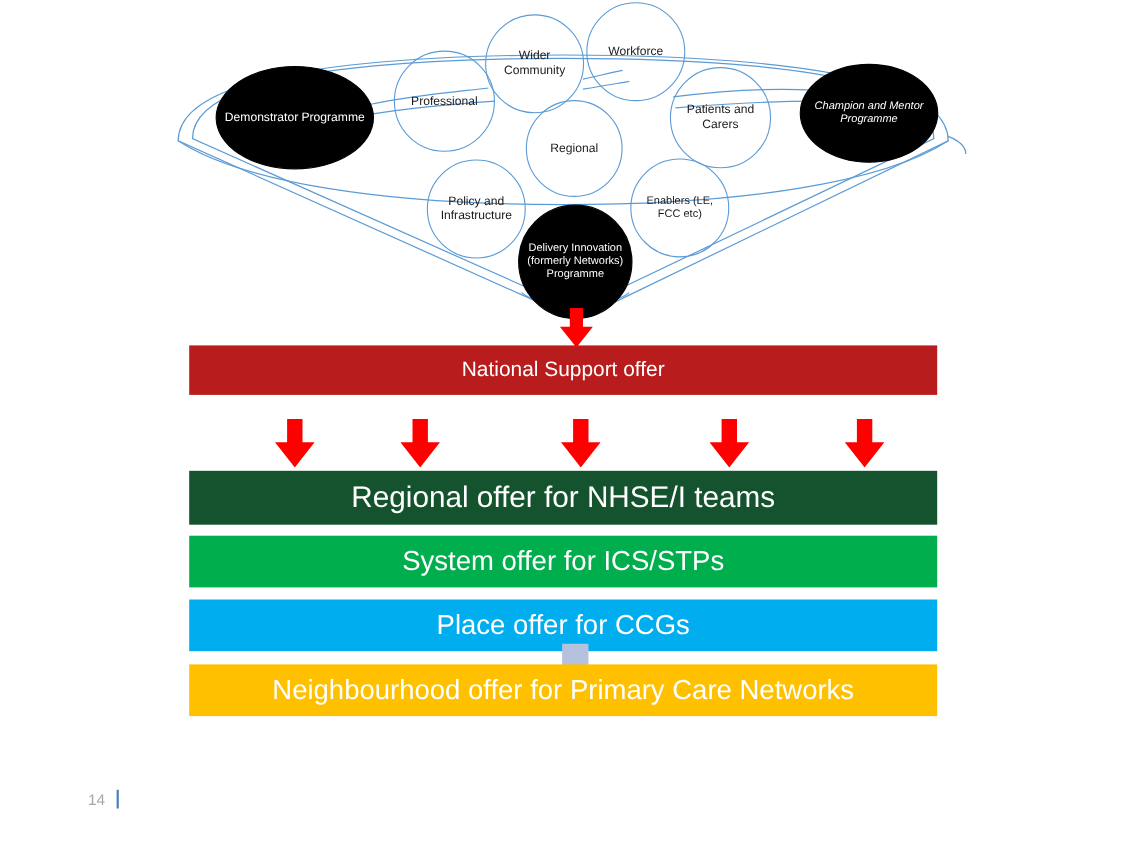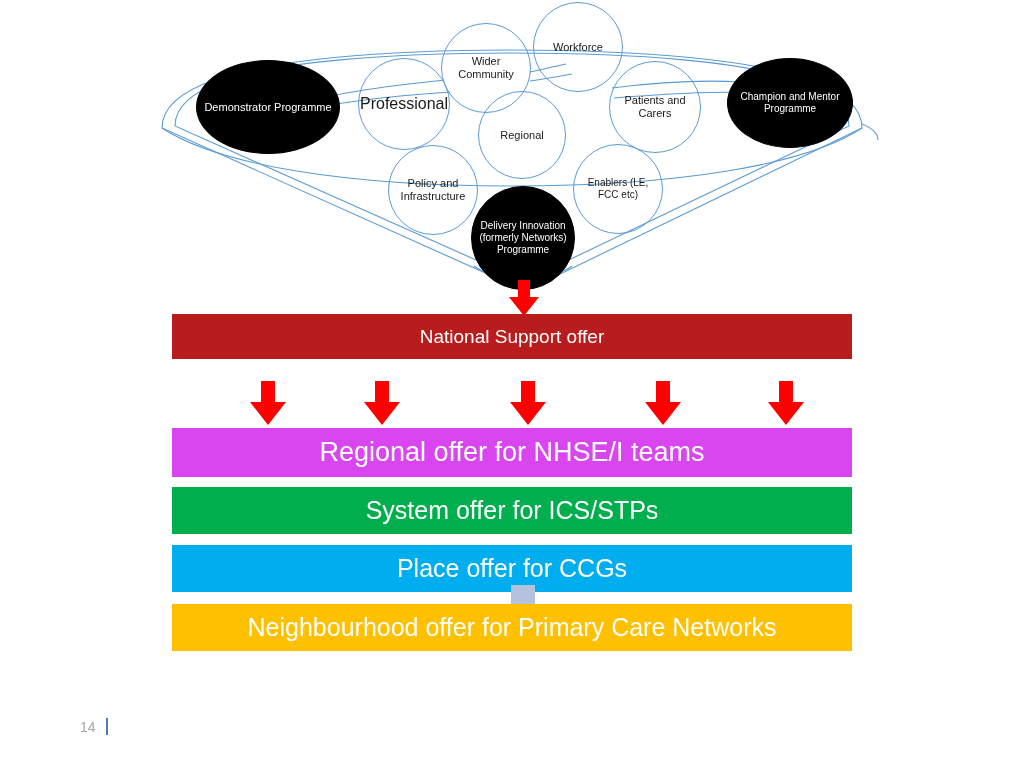--- a/index.html
+++ b/index.html
@@ -76,21 +76,21 @@
     justify-content: center;
     color: #ffffff;
     box-sizing: border-box;
   }
   .bar span {
     display: block;
     white-space: nowrap;
   }
 
   #bar-national { top: 314px; height: 45px;  background: #b91c1c; }
-  #bar-regional { top: 428px; height: 49px;  background: #d946ef; align-items: center; }
+  #bar-regional { top: 428px; height: 49px;  background: #14532d; align-items: center; }
   #bar-system   { top: 487px; height: 47px;  background: #00AE4D; }
   #bar-place    { top: 545px; height: 47px;  background: #00ADEE; }
   #bar-neigh    { top: 604px; height: 47px;  background: #FFC000; }
 
   #bar-national span { font-size: 19px; }
   #bar-regional span { font-size: 27px; }
   #bar-system   span { font-size: 25px; }
   #bar-place    span { font-size: 25px; }
   #bar-neigh    span { font-size: 25px; }
 
@@ -156,36 +156,36 @@
         <path d="M612,88 C660,82 706,80 740,82"></path>
         <path d="M614,98 C662,94 708,92 742,92"></path>
         <path d="M862,124 C872,128 878,134 878,140"></path>
       </g>
     </svg>
 
     <div id="bubble-layer">
         <div class="bubble bubble-filled" style="left: 196px; top: 60px; width: 144px; height: 94px; font-size: 11px;">
           <span>Demonstrator Programme</span>
         </div>
-        <div class="bubble bubble-open" style="left: 358px; top: 58px; width: 92px; height: 92px; font-size: 16px;">
+        <div class="bubble bubble-open" style="left: 358px; top: 46px; width: 92px; height: 92px; font-size: 11px;">
           <span>Professional</span>
         </div>
-        <div class="bubble bubble-open" style="left: 441px; top: 23px; width: 90px; height: 90px; font-size: 11px;">
+        <div class="bubble bubble-open" style="left: 441px; top: 13px; width: 90px; height: 90px; font-size: 11px;">
           <span>Wider Community</span>
         </div>
         <div class="bubble bubble-open" style="left: 533px; top: 2px; width: 90px; height: 90px; font-size: 11px;">
           <span>Workforce</span>
         </div>
         <div class="bubble bubble-open" style="left: 478px; top: 91px; width: 88px; height: 88px; font-size: 11px;">
           <span>Regional</span>
         </div>
         <div class="bubble bubble-open" style="left: 609px; top: 61px; width: 92px; height: 92px; font-size: 11px;">
           <span>Patients and Carers</span>
         </div>
-        <div class="bubble bubble-filled" style="left: 727px; top: 58px; width: 126px; height: 90px; font-size: 10px;">
+        <div class="bubble bubble-filled" style="left: 727px; top: 58px; width: 126px; height: 90px; font-size: 10px; font-style: italic;">
           <span>Champion and Mentor Programme</span>
         </div>
         <div class="bubble bubble-open" style="left: 388px; top: 145px; width: 90px; height: 90px; font-size: 11px;">
           <span>Policy and Infrastructure</span>
         </div>
         <div class="bubble bubble-open" style="left: 573px; top: 144px; width: 90px; height: 90px; font-size: 10px;">
           <span>Enablers (LE, FCC etc)</span>
         </div>
         <div class="bubble bubble-filled" style="left: 471px; top: 186px; width: 104px; height: 104px; font-size: 10px;">
           <span>Delivery Innovation (formerly Networks) Programme</span>

